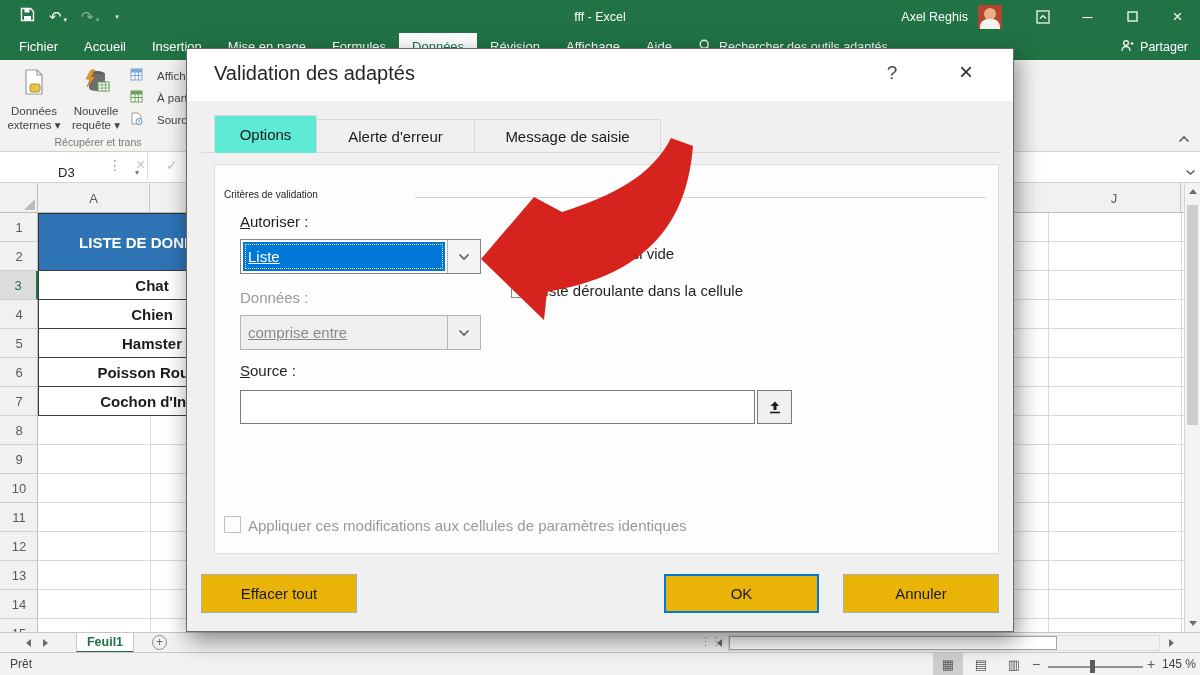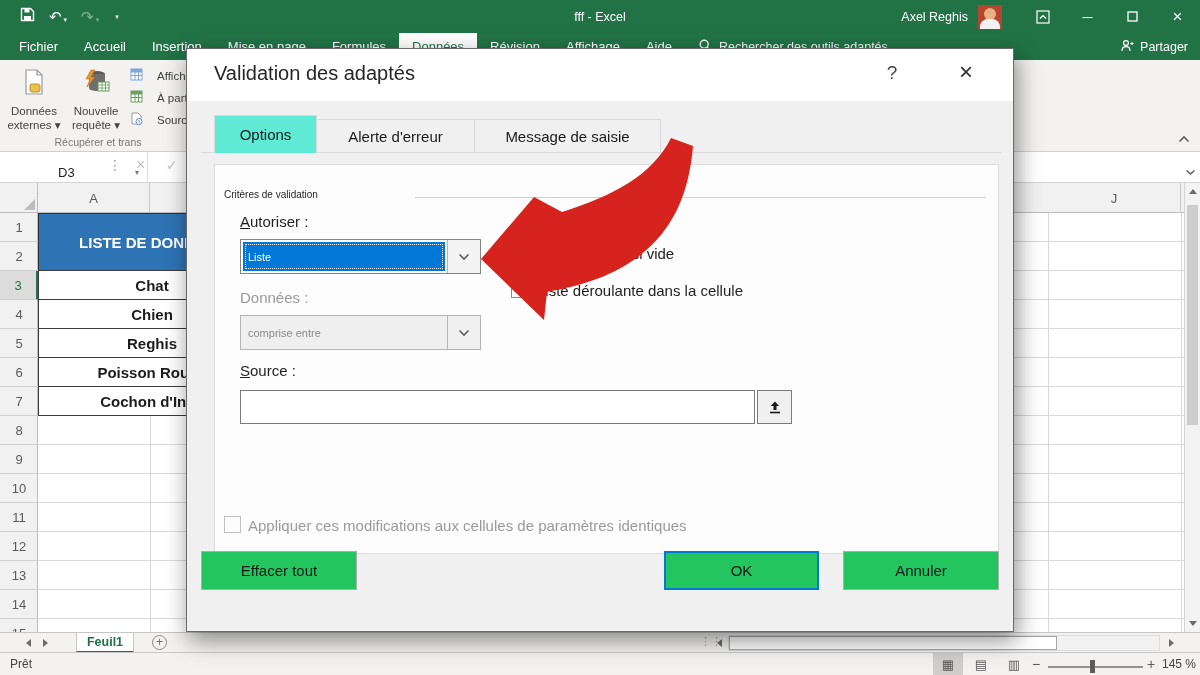--- a/index.html
+++ b/index.html
@@ -98,33 +98,33 @@
   .dtab { height:34px; background:#f0f0f0; border:1px solid #d9d9d9; border-left:none; display:flex; align-items:center; justify-content:center; font-size:15px; color:#1a1a1a; position:relative; }
   .dtab:first-child { border-left:1px solid #d9d9d9; }
   .dtab.active { background:#5eead4; height:38px; border-bottom:none; z-index:2; border-left:1px solid #d9d9d9; }
   .dlg-panel { position:absolute; left:27px; top:115px; width:785px; height:390px; background:#fdfdfd; border:1px solid #dcdcdc; }
   .sec-label { position:absolute; left:9px; top:24px; font-size:10px; color:#1f1f1f; }
   .sec-line { position:absolute; left:200px; right:12px; top:32px; height:1px; background:#cfcfcf; }
   .fld-label { position:absolute; font-size:15px; color:#1f1f1f; white-space:nowrap; }
   .fld-label.dis { color:#9a9a9a;text-align:center; }
   .u-first::first-letter { text-decoration:underline; }
   .combo { position:absolute; width:241px; height:35px; background:#fff; border:1px solid #848484; display:flex; }
-  .combo .val { flex:1; display:flex; align-items:center; padding-left:7px; font-size:11px; }
+  .combo .val { flex:1; display:flex; align-items:center; padding-left:7px; font-size:15px;text-decoration:underline; }
   .combo .btn { width:33px; border-left:1px solid #b5b5b5; background:#f4f4f4; display:flex; align-items:center; justify-content:center; }
   .combo.sel .val { background:#0078d7; color:#fff; outline:1px dotted #eee; outline-offset:-3px; margin:2px; padding-left:5px; }
   .combo.dis { border-color:#b4b4b4; background:#efefef; }
   .combo.dis .val { color:#8a8a8a; background:#efefef; }
   .combo.dis .btn { background:#f0f0f0; }
   .chk { position:absolute; width:17px; height:17px; background:#fdfdfd; border:1px solid #8a8a8a; }
   .chk.dis { border-color:#c0c0c0; }
   .chk-label { position:absolute; font-size:15px; color:#1f1f1f; white-space:nowrap; }
   .chk-label.dis { color:#9a9a9a; }
   .src-input { position:absolute; left:25px; top:225px; width:515px; height:34px; background:#fff; border:1px solid #7a7a7a; }
   .src-pick { position:absolute; left:542px; top:225px; width:35px; height:34px; background:#f0f0f0; border:1px solid #7a7a7a; display:flex; align-items:center; justify-content:center; }
-  .dlg-btn { position:absolute; top:502px; height:39px; background:#22c55e; border:1px solid #adadad; display:flex; align-items:center; justify-content:center; font-size:15px; color:#1a1a1a; }
+  .dlg-btn { position:absolute; top:525px; height:39px; background:#eab308; border:1px solid #adadad; display:flex; align-items:center; justify-content:center; font-size:15px; color:#1a1a1a; }
   .dlg-btn.default { border:2px solid #0078d7; }
 
   .arrow-svg { position:absolute; left:0; top:0; z-index:30; pointer-events:none; }
   .chev { stroke:#5f5f5f; stroke-width:1.6; fill:none; }
 </style>
 </head>
 <body>
 
 <div class="screen">
 
@@ -268,21 +268,21 @@
 
   <div class="grid">
     <div class="cells">
       <div class="vline" style="left:112px; top:0; bottom:0;"></div>
       <div class="vline" style="left:1010px; top:0; bottom:0;"></div>
       <div class="vline" style="left:1143px; top:0; bottom:0;"></div>
       <div class="bluecell">LISTE DE DONNÉES</div>
       <div id="item-cells">
           <div class="itemcell" style="top: 57px;">Chat</div>
           <div class="itemcell" style="top: 86px;">Chien</div>
-          <div class="itemcell" style="top: 115px;">Reghis</div>
+          <div class="itemcell" style="top: 115px;">Hamster</div>
           <div class="itemcell" style="top: 144px;">Poisson Rouge</div>
           <div class="itemcell" style="top: 173px;">Cochon d'Inde</div>
         </div>
     </div>
     <div class="corner"></div>
     <div class="colheads">
       <div class="colhead" style="left:0; width:112px;">A</div>
       <div class="colhead" style="left:112px; width:116px;"></div>
       <div class="colhead" style="left:1010px; width:133px;">J</div>
     </div>

